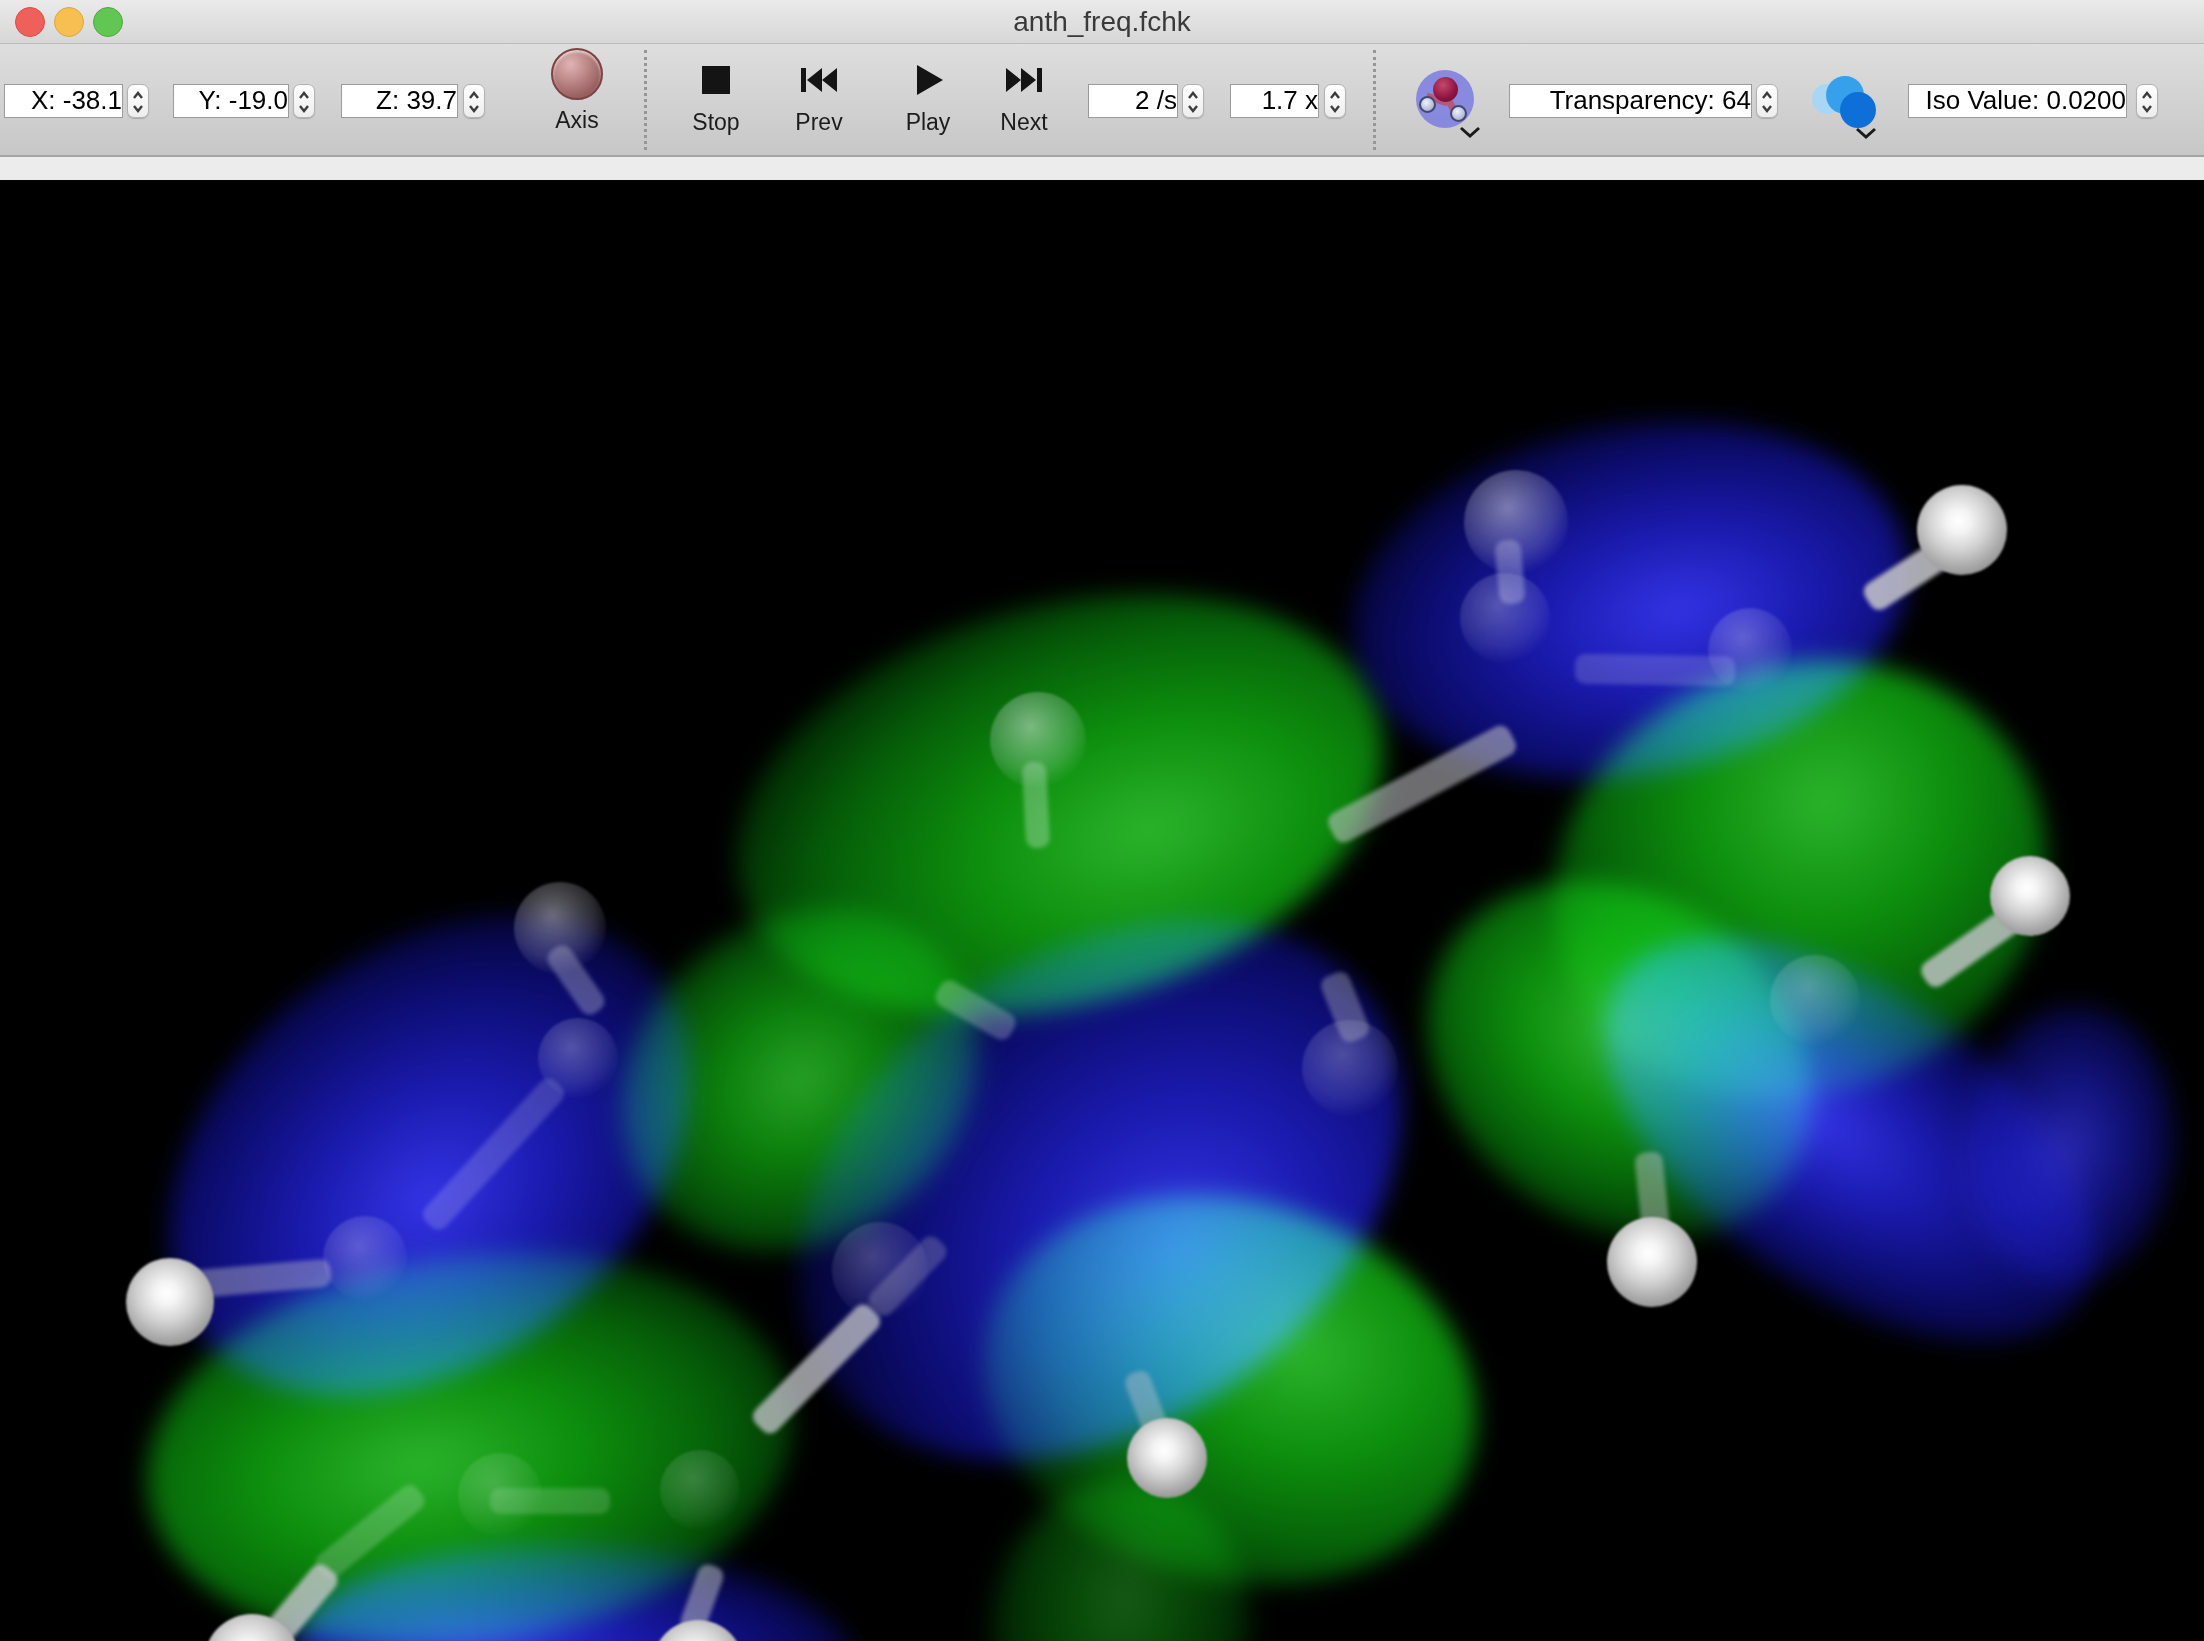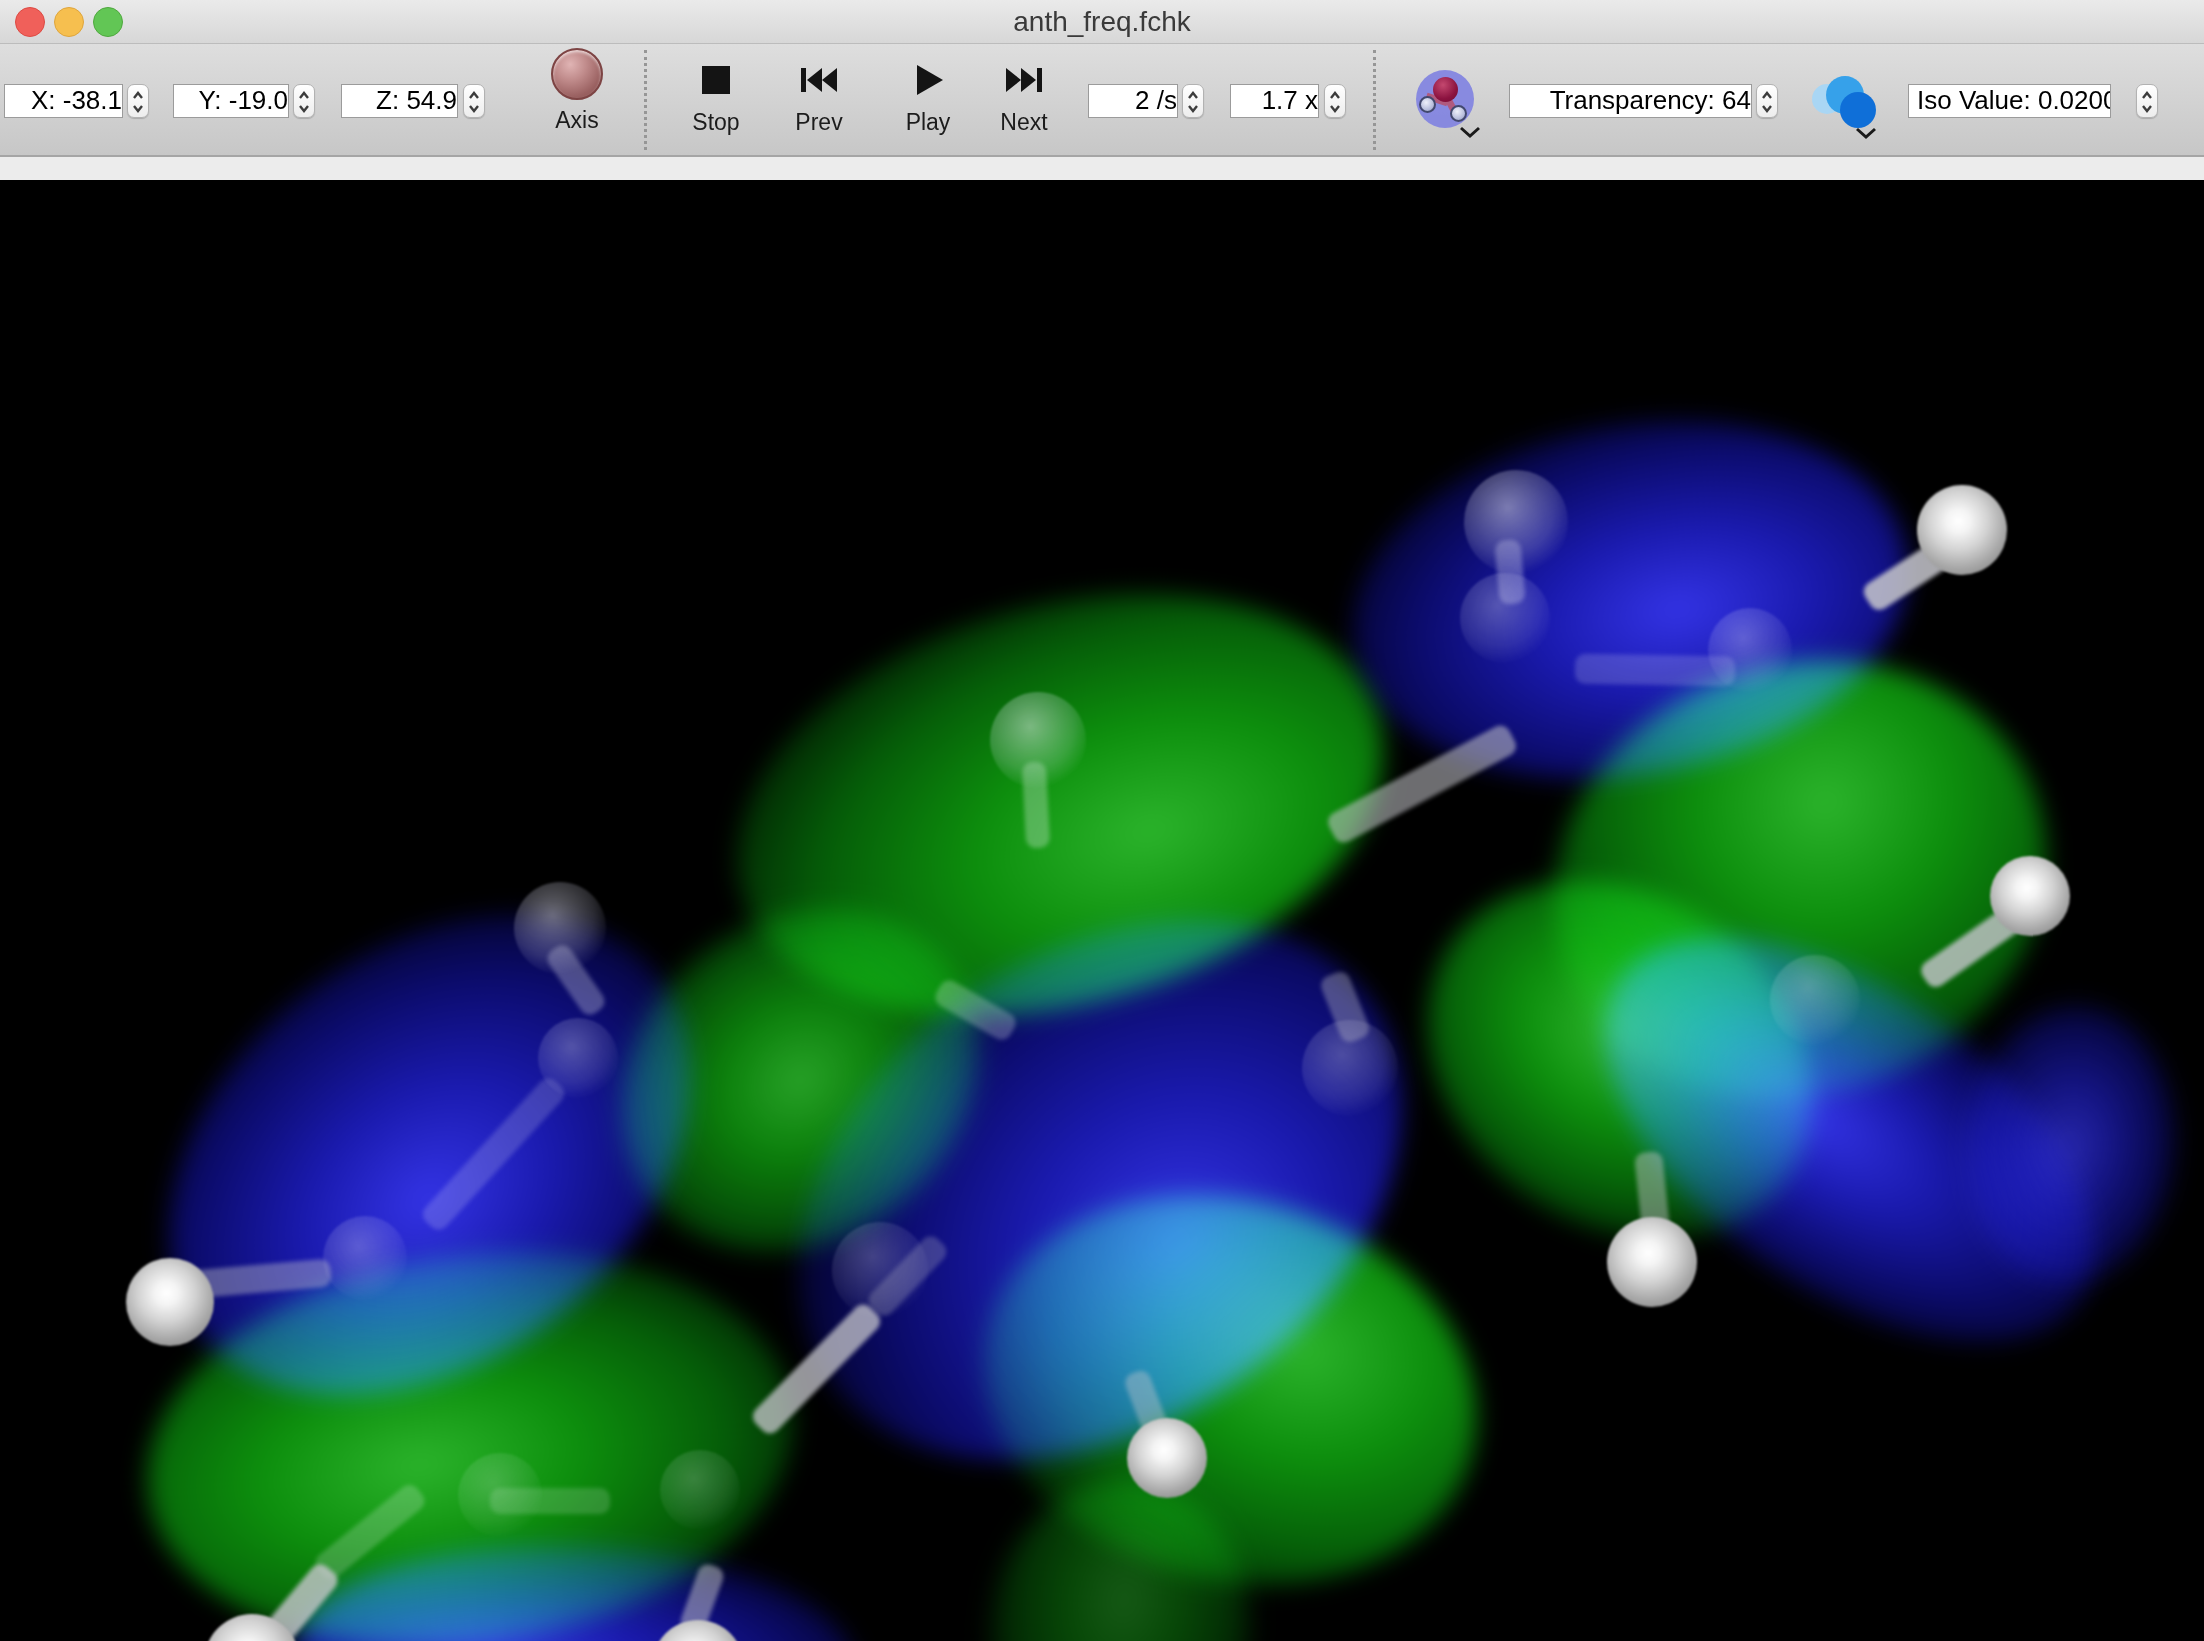--- a/index.html
+++ b/index.html
@@ -76,21 +76,21 @@
     </div>
 
     <div class="field" style="left:173px;width:116px;">Y: -19.0</div>
     <div class="stepper" style="left:293px;">
       <svg width="18" height="30" viewBox="0 0 18 30">
           <polyline points="5,11 9,6 13,11" fill="none" stroke="#3c3c3c" stroke-width="2.4"></polyline>
           <polyline points="5,19 9,24 13,19" fill="none" stroke="#3c3c3c" stroke-width="2.4"></polyline>
         </svg>
     </div>
 
-    <div class="field" style="left:341px;width:117px;">Z: 54.9</div>
+    <div class="field" style="left:341px;width:117px;">Z: 39.7</div>
     <div class="stepper" style="left:463px;">
       <svg width="18" height="30" viewBox="0 0 18 30">
           <polyline points="5,11 9,6 13,11" fill="none" stroke="#3c3c3c" stroke-width="2.4"></polyline>
           <polyline points="5,19 9,24 13,19" fill="none" stroke="#3c3c3c" stroke-width="2.4"></polyline>
         </svg>
     </div>
 
     <div class="axis-btn">
       <div class="axis-sphere"></div>
       <div class="tb-label">Axis</div>
@@ -170,21 +170,21 @@
 
     <div class="icon-drop" style="left:1806px;top:30px;width:86px;height:70px;">
       <div class="dot" style="left:6px;top:10px;width:30px;height:30px;background:#a9d6f4;"></div>
       <div class="dot" style="left:20px;top:2px;width:38px;height:38px;background:#36a1ea;"></div>
       <div class="dot" style="left:34px;top:18px;width:36px;height:36px;background:#0f6fd8;"></div>
       <svg class="chev" style="left:48px;top:52px;" width="24" height="14" viewBox="0 0 24 14">
           <polyline points="3,3 12,11 21,3" fill="none" stroke="#1a1a1a" stroke-width="3"></polyline>
         </svg>
     </div>
 
-    <div class="field" style="left:1908px;width:203px;">Iso Value: 0.0200</div>
+    <div class="field" style="left:1908px;width:219px;">Iso Value: 0.0200</div>
     <div class="stepper" style="left:2136px;">
       <svg width="18" height="30" viewBox="0 0 18 30">
           <polyline points="5,11 9,6 13,11" fill="none" stroke="#3c3c3c" stroke-width="2.4"></polyline>
           <polyline points="5,19 9,24 13,19" fill="none" stroke="#3c3c3c" stroke-width="2.4"></polyline>
         </svg>
     </div>
   </div>
 
   <div class="substrip"></div>
 

